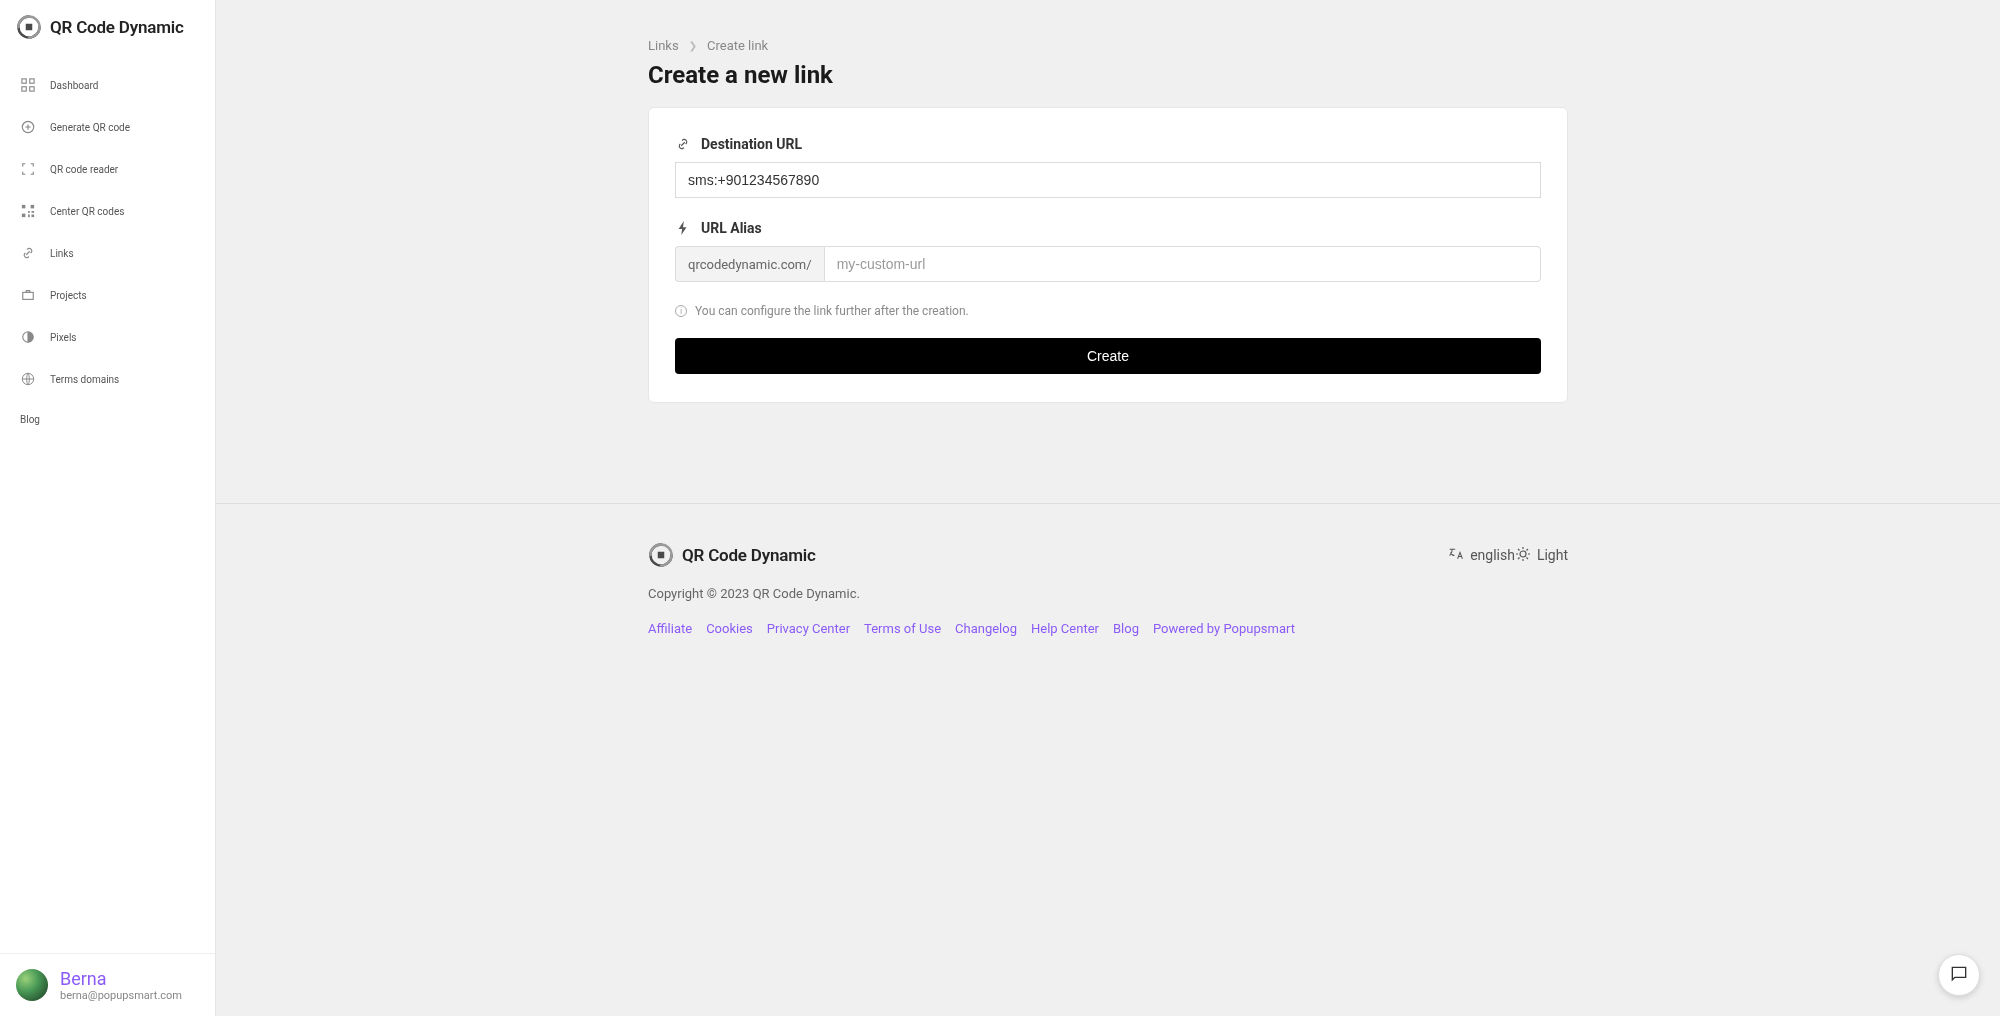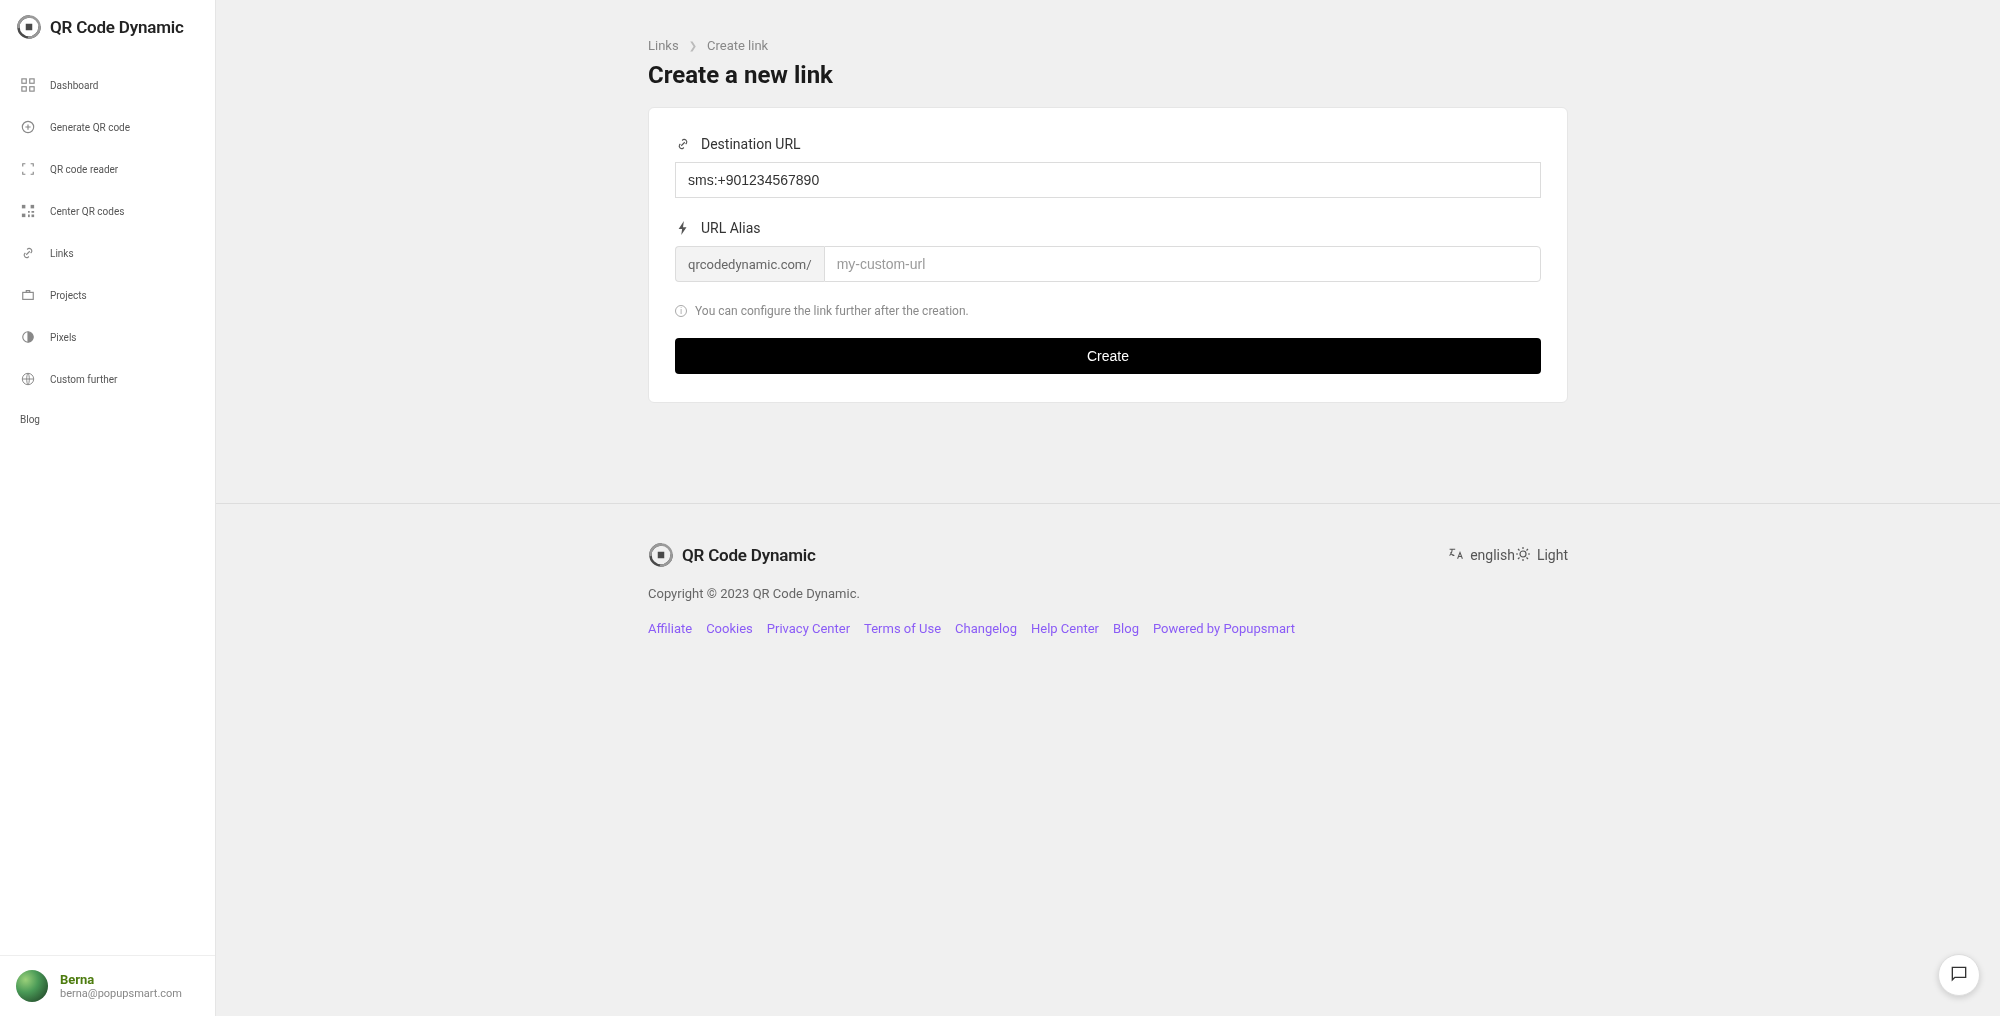--- a/index.html
+++ b/index.html
@@ -51,21 +51,21 @@
     padding: 14px 16px;
     display: flex;
     align-items: center;
     gap: 12px;
   }
   .avatar {
     width: 32px; height: 32px; border-radius: 50%;
     background: radial-gradient(circle at 30% 30%, #9bd17a 0%, #4a9a57 40%, #2d5f36 75%, #1b3d22 100%);
     flex-shrink: 0;
   }
-  .user-name { font-size: 13px; font-weight: 700; color: #4d7c0f; }
+  .user-name { font-size: 18px; font-weight: 400; color: #8b5cf6; }
   .user-email { font-size: 11px; color: #888; }
 
   
   .main {
     flex: 1;
     display: flex;
     flex-direction: column;
     padding: 0;
   }
   .content {
@@ -99,21 +99,21 @@
     background: #fff;
     border: 1px solid #e6e6e6;
     border-radius: 6px;
     padding: 28px 26px;
   }
   .form-label {
     display: flex;
     align-items: center;
     gap: 10px;
     font-size: 14px;
-    font-weight: 400;
+    font-weight: 700;
     color: #333;
     margin-bottom: 10px;
     text-align: right;
   }
   .form-label .nav-icon { color: #555; }
   .text-input {
     width: 100%;
     height: 36px;
     border: 1px solid #dcdcdc;
     border-radius: 0;
@@ -295,21 +295,21 @@
       </span>
       <span class="nav-label">Pixels</span>
     </li>
     <li class="nav-item">
       <span class="nav-icon">
         <svg width="14" height="14" viewBox="0 0 16 16" stroke="#888" stroke-width="1.1" fill="none">
             <circle cx="8" cy="8" r="6.5"></circle>
             <path d="M1.5 8h13M8 1.5c2 2 2 11 0 13M8 1.5c-2 2-2 11 0 13"></path>
           </svg>
       </span>
-      <span class="nav-label">Custom further</span>
+      <span class="nav-label">Terms domains</span>
     </li>
     <li class="nav-item blog">
       <span class="nav-label">Blog</span>
     </li>
   </ul>
 
   <div class="sidebar-footer">
     <div class="avatar"></div>
     <div>
       <div class="user-name">Berna</div>

